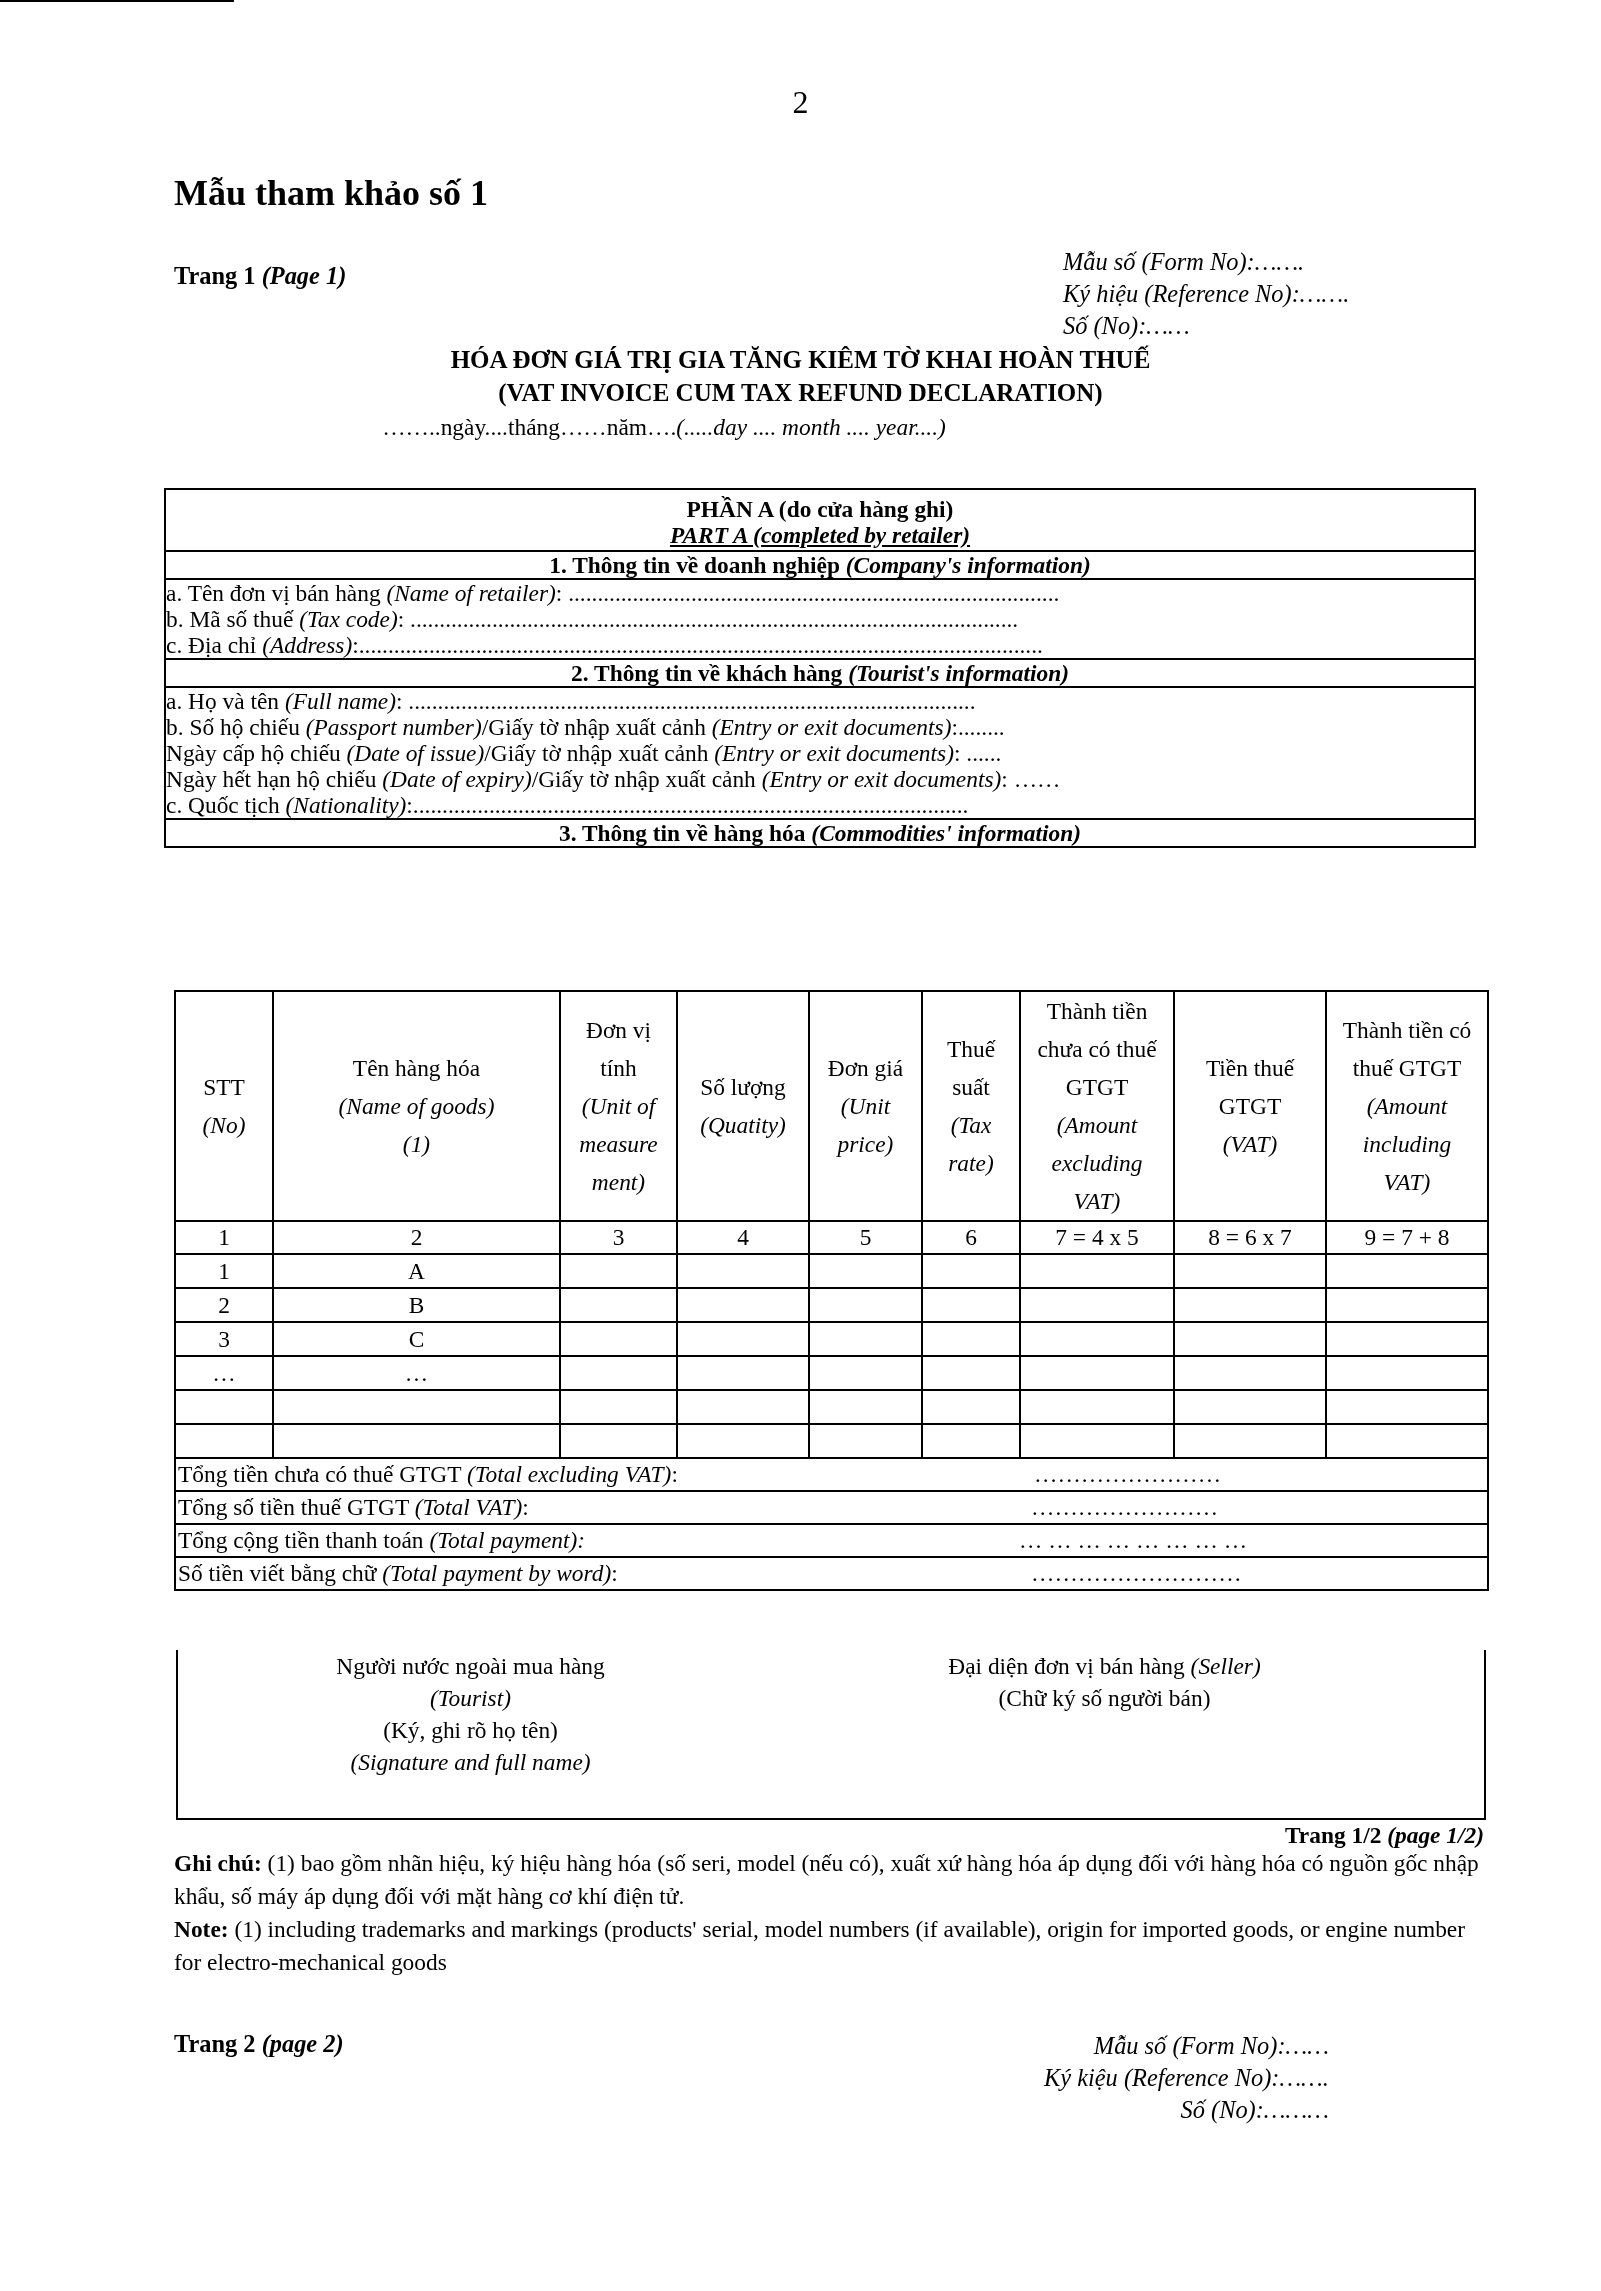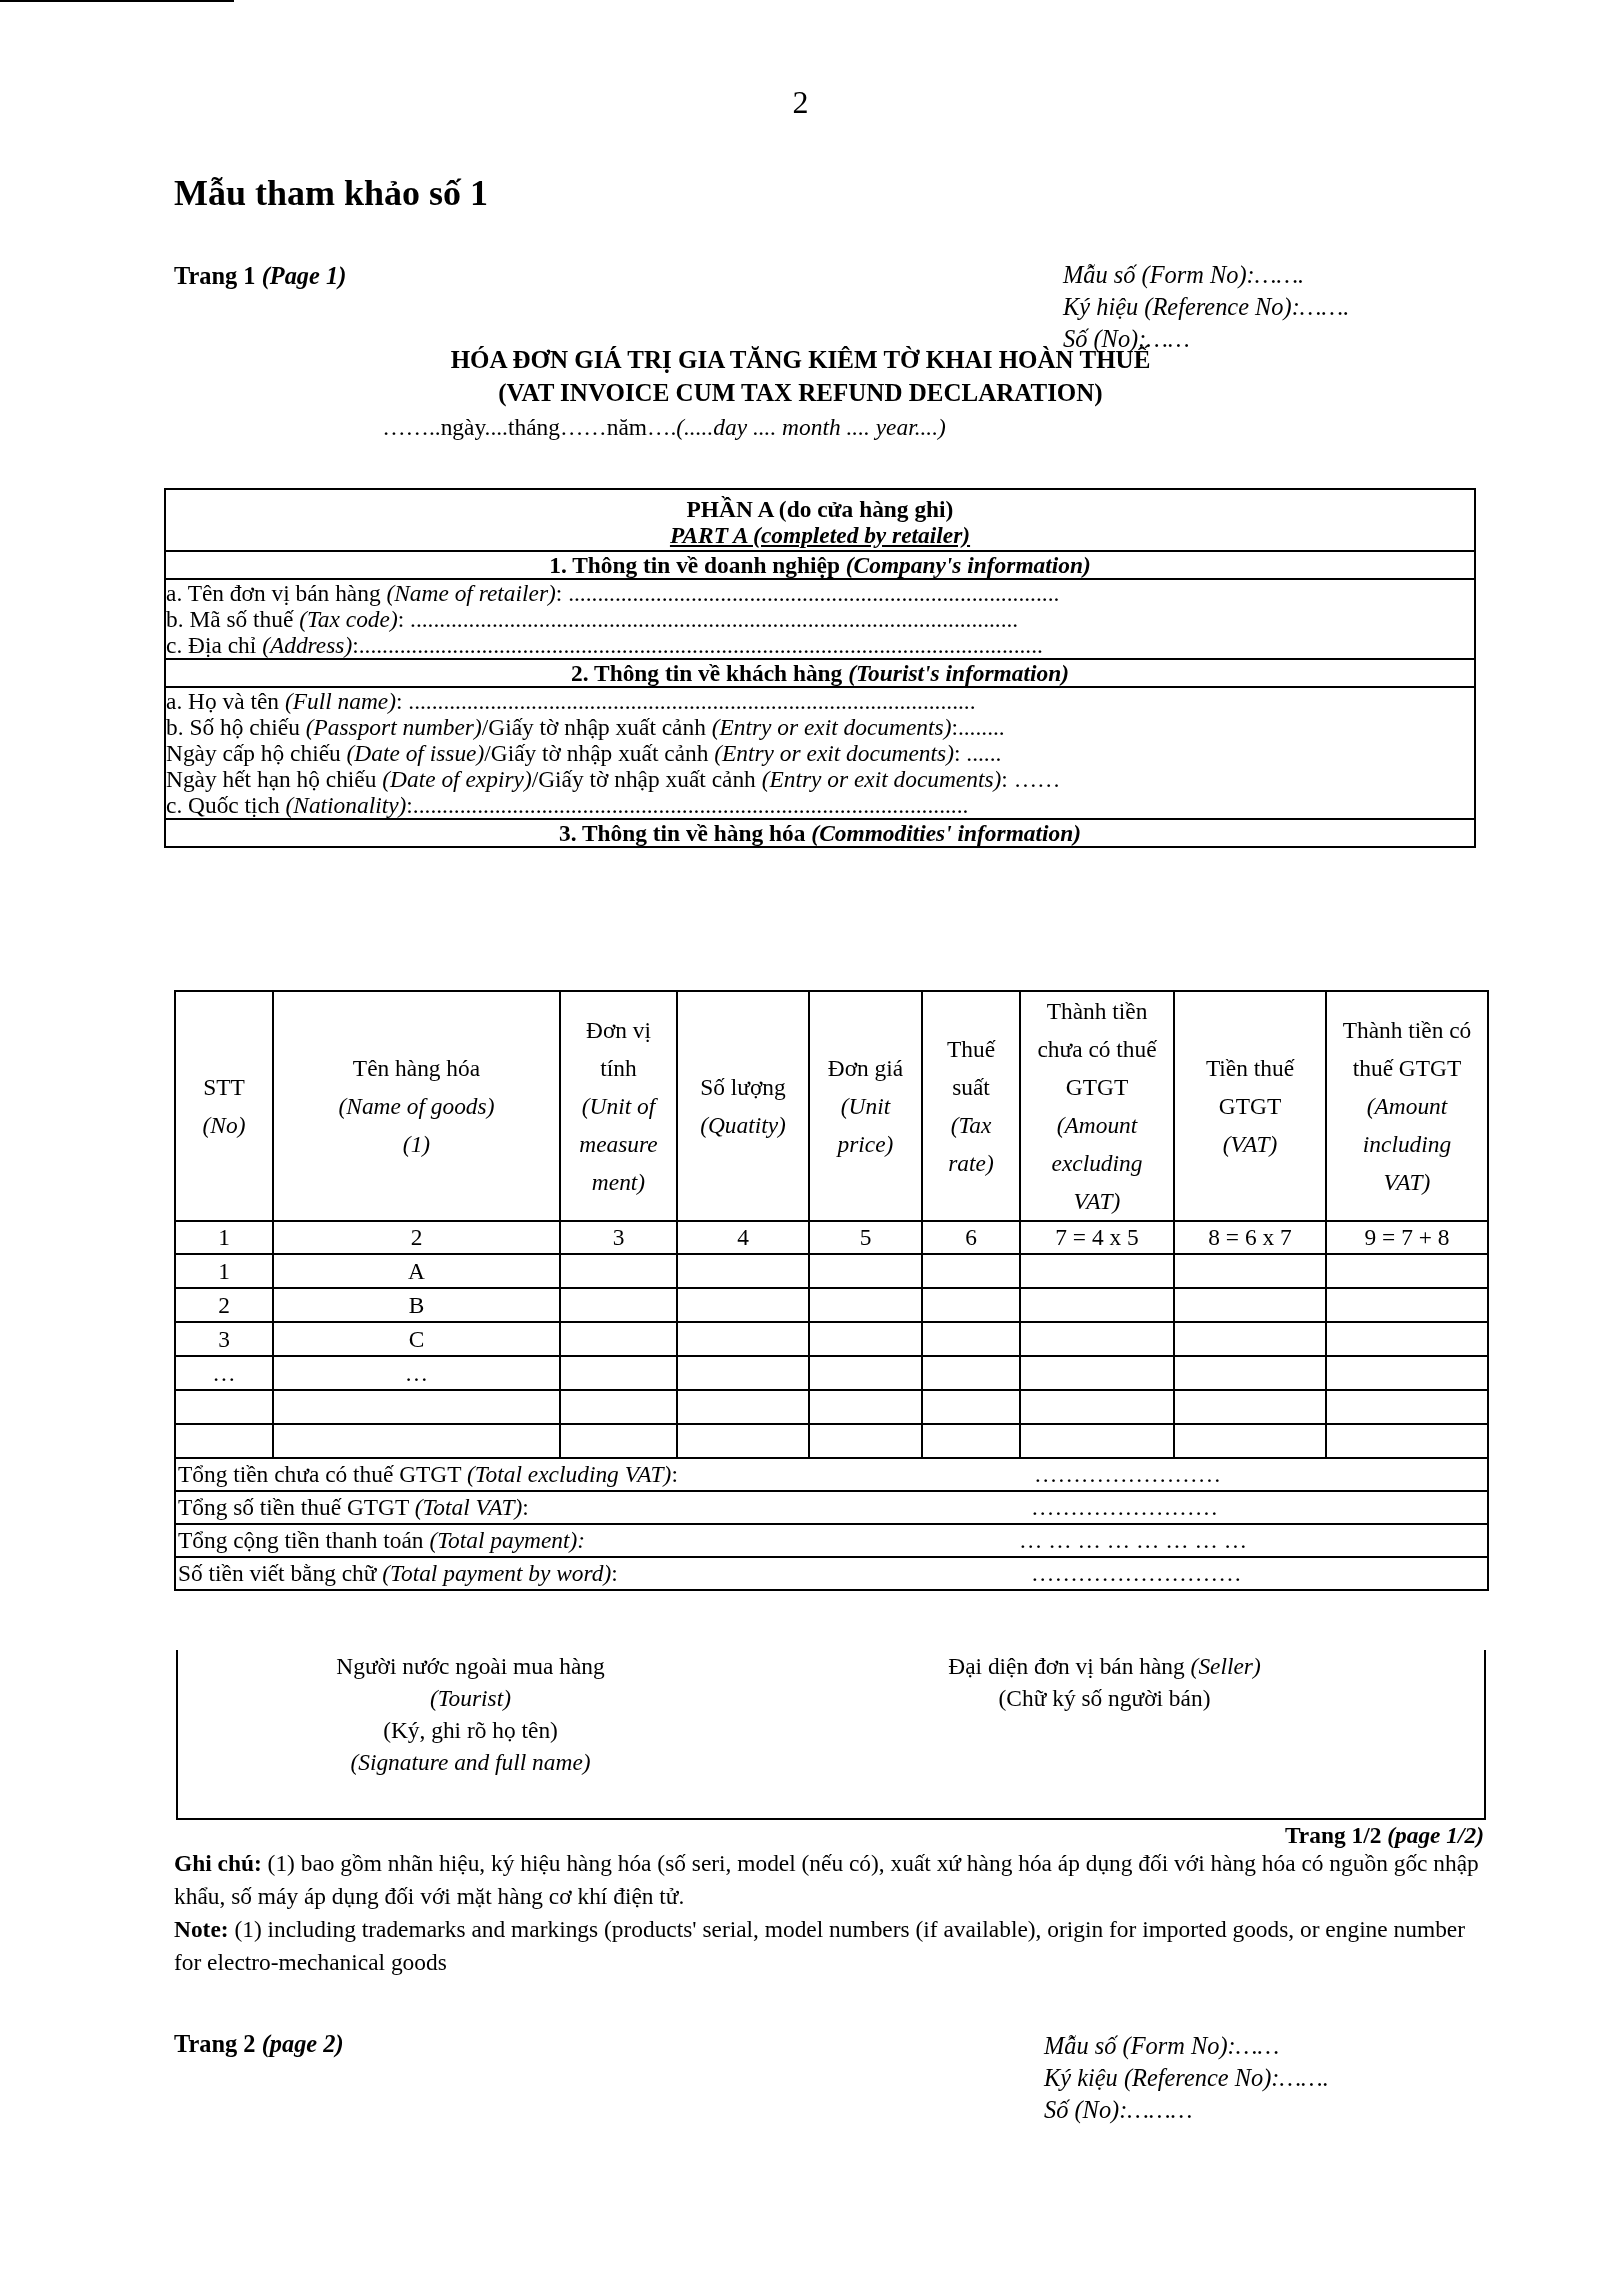--- a/index.html
+++ b/index.html
@@ -53,21 +53,21 @@
 <div class="abs top-rule"></div>
 
 <div class="abs page-num">2</div>
 
 <div class="abs ref-title">Mẫu tham khảo số 1</div>
 
 <div class="abs trang" style="top:262px;">
   <span>Trang 1</span>
   <i>(Page 1)</i>
 </div>
-<div class="abs form-meta" style="left:1063px; top:259px;">
+<div class="abs form-meta" style="left:1063px; top:246px;">
   <div>Mẫu số (Form No):…….</div>
   <div>Ký hiệu (Reference No):…….</div>
   <div>Số (No):……</div>
 </div>
 
 <div class="abs main-title" style="top:343px;">
   <div>HÓA ĐƠN GIÁ TRỊ GIA TĂNG KIÊM TỜ KHAI HOÀN THUẾ</div>
   <div>(VAT INVOICE CUM TAX REFUND DECLARATION)</div>
 </div>
 <div class="abs date-line" style="top:414px;">
@@ -241,18 +241,18 @@
 
 <div class="abs notes">
   <div><b>Ghi chú:</b><span> (1) bao gồm nhãn hiệu, ký hiệu hàng hóa (số seri, model (nếu có), xuất xứ hàng hóa áp dụng đối với hàng hóa có nguồn gốc nhập khẩu, số máy áp dụng đối với mặt hàng cơ khí điện tử.</span></div>
   <div><b>Note:</b><span> (1) including trademarks and markings (products' serial, model numbers (if available), origin for imported goods, or engine number for electro-mechanical goods</span></div>
 </div>
 
 <div class="abs trang" style="top:2030px;">
   <span>Trang 2</span>
   <i>(page 2)</i>
 </div>
-<div class="abs form-meta" style="left:1044px; top:2030px;">
+<div class="abs form-meta" style="left:1044px; top:2030px;text-align:right;">
   <div>Mẫu số (Form No):……</div>
   <div>Ký kiệu (Reference No):…….</div>
   <div>Số (No):………</div>
 </div>
 
 
 </body></html>

